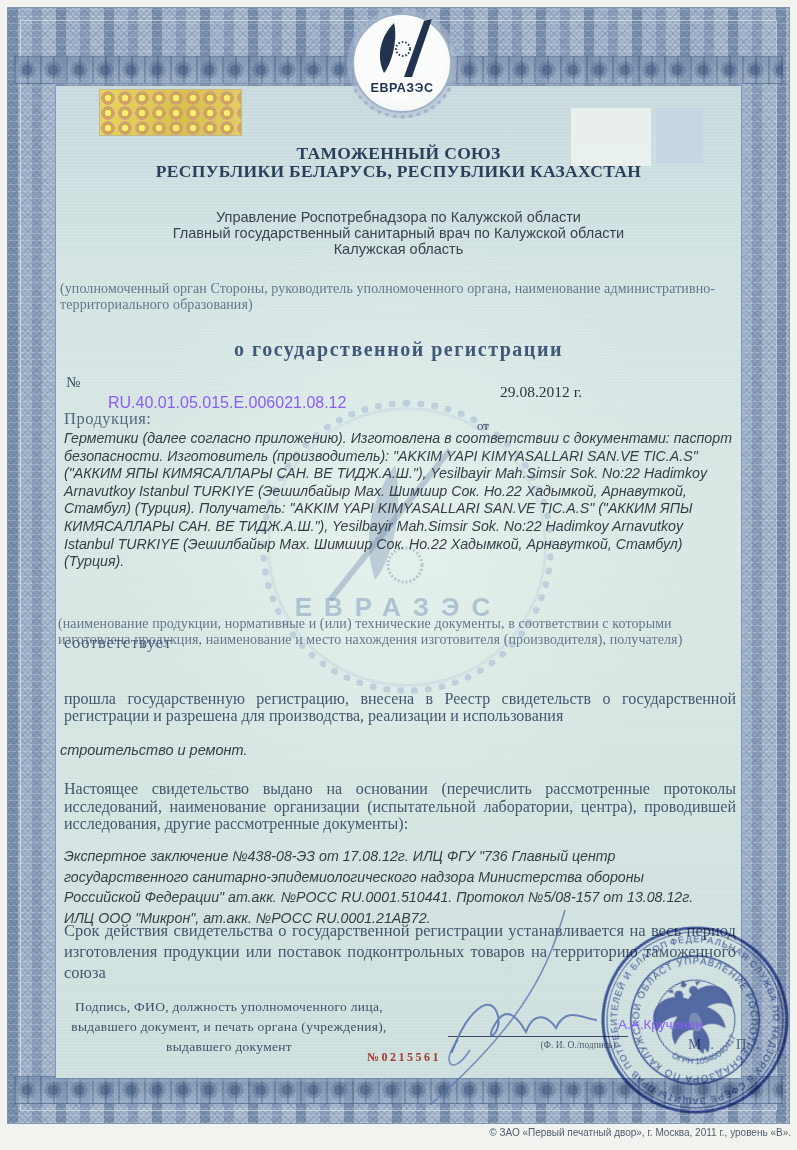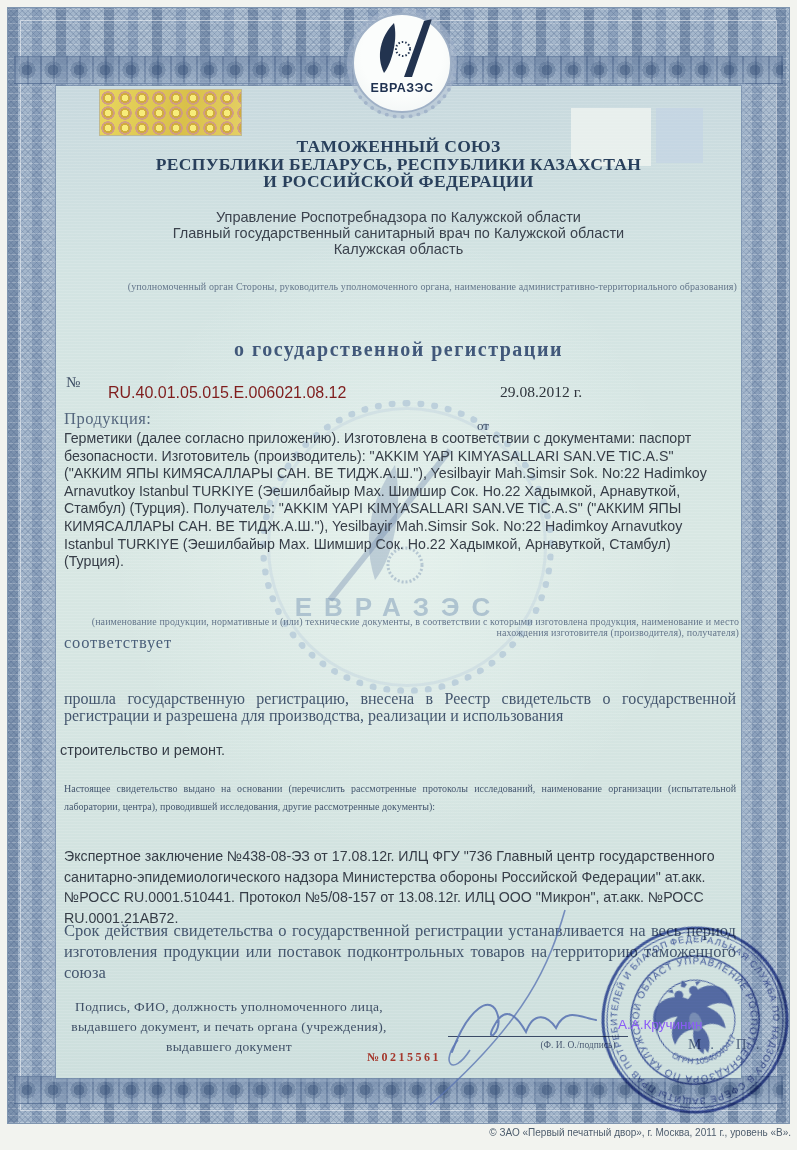--- a/index.html
+++ b/index.html
@@ -57,46 +57,46 @@
     background:radial-gradient(circle at 50% 42%, #fbfdfc 0 55%, #eef2f2 100%);
     border:2px solid #9fb0c6;box-shadow:0 0 0 5px rgba(175,190,210,.5);z-index:3;}
   .logo-circle::before{content:"";position:absolute;inset:-8px;border-radius:50%;
     border:4px dotted rgba(140,160,190,.55);}
   .logo-label{position:absolute;left:0;right:0;top:66px;text-align:center;
     font-family:"Liberation Sans",sans-serif;font-weight:bold;font-size:12.5px;
     letter-spacing:.5px;color:var(--logo-navy,#1f3150);}
 
   
   .center{left:56px;right:56px;text-align:center;}
-  .union{top:138px;font-weight:bold;font-size:17.5px;line-height:17.5px;
+  .union{top:145px;font-weight:bold;font-size:17.5px;line-height:17.5px;
     color:var(--ink-navy,#29405c);letter-spacing:.3px;}
   .org{top:209px;font-family:"Liberation Sans",sans-serif;font-size:14.5px;line-height:16px;
     color:#3b424d;}
-  .tiny-caption{font-size:10px;color:var(--ink-caption,#64768b);letter-spacing:.1px;text-align:right;}
+  .tiny-caption{font-size:14px;color:var(--ink-caption,#64768b);letter-spacing:.1px;text-align:left;}
   .cap1{left:60px;right:60px;top:281px;}
   .cap2{left:58px;right:58px;top:616px;}
   .title{top:303px;font-weight:bold;font-size:27px;letter-spacing:3px;color:var(--ink-title,#41587a);}
   .subtitle{top:338px;font-weight:bold;font-size:20px;letter-spacing:1.5px;color:var(--ink-title,#41587a);}
 
   .num-label{left:66px;top:374px;font-size:15px;color:#3c4c64;}
-  .num-value{left:108px;top:384px;font-family:"Liberation Sans",sans-serif;font-size:16px;color:#7f1d1d;}
+  .num-value{left:108px;top:394px;font-family:"Liberation Sans",sans-serif;font-size:16px;color:#8b5cf6;}
   .date-label{left:477px;top:370px;font-size:13px;color:#3c4c64;margin-top:48px;}
   .date-value{left:500px;top:383px;font-family:Liberation Serif, serif;font-size:15.5px;color:#2e343c;}
 
-  .sans-par{font-family:"Liberation Sans",sans-serif;color:var(--ink-sans,#363d47);}
+  .sans-par{font-family:"Liberation Sans",sans-serif;color:var(--ink-sans,#363d47);font-style:italic;}
   .serif-par{color:var(--ink-serif,#44566e);text-align:justify;}
   .z2{z-index:2;}
 
   .product-label{left:64px;top:409px;font-size:16.5px;color:#55677e;letter-spacing:.5px;}
   .product-text{left:64px;top:430px;width:668px;font-size:14.2px;line-height:17.6px;}
   .compliance-intro{left:64px;top:633px;font-size:16.5px;color:#4a5f7a;letter-spacing:.8px;}
   .compliance-text{left:64px;top:656px;width:664px;font-size:14px;line-height:18.5px;}
   .registration-text{left:64px;top:690px;width:672px;font-size:16px;line-height:17px;}
   .usage-text{left:60px;top:742px;font-size:14.5px;}
-  .basis-text{left:64px;top:780px;width:672px;font-size:10px;line-height:17.5px;}
+  .basis-text{left:64px;top:780px;width:672px;font-size:16px;line-height:17.5px;}
   .expert-text{left:64px;top:846px;width:660px;font-size:14.2px;line-height:20.5px;}
   .validity-text{left:64px;top:920px;width:672px;font-size:16.5px;line-height:21px;}
 
   .sign-caption{left:64px;top:997px;width:330px;font-size:13.5px;line-height:20px;
     color:#3f4f66;white-space:pre-line;letter-spacing:.3px;text-align:center;}
   .sign-line{left:448px;top:1036px;width:180px;border-bottom:1.5px solid #3a4a66;height:0;}
   .sign-line-caption{left:498px;top:1040px;width:160px;text-align:center;font-size:9.5px;color:#4a5a72;}
   .signer-name{left:618px;top:1017px;font-family:"Liberation Sans",sans-serif;font-size:13.5px;
     color:#8b5cf6;z-index:6;}
   .seal-mp{left:688px;top:1036px;font-size:15px;letter-spacing:9px;color:rgba(30,50,90,.7);}
@@ -138,21 +138,20 @@
       <path d="M40,8 C26,22 22,42 30,58 C38,48 44,24 40,8 Z" fill="#22334f"></path>
       <path d="M70,6 L78,4 L58,62 L50,62 Z" fill="#22334f"></path>
       <circle cx="49" cy="34" r="7" fill="none" stroke="#22334f" stroke-width="2" stroke-dasharray="1.5,2"></circle>
     </svg>
     <div class="logo-label">ЕВРАЗЭС</div>
   </div>
 
   <div class="abs center union">
     <div>ТАМОЖЕННЫЙ СОЮЗ</div>
     <div>РЕСПУБЛИКИ БЕЛАРУСЬ, РЕСПУБЛИКИ КАЗАХСТАН</div>
-    <div>И РОССИЙСКОЙ ФЕДЕРАЦИИ</div>
   </div>
   <div class="abs center org">
     <div>Управление Роспотребнадзора по Калужской области</div>
     <div>Главный государственный санитарный врач по Калужской области</div>
     <div>Калужская область</div>
   </div>
   <div class="abs tiny-caption cap1">(уполномоченный орган Стороны, руководитель уполномоченного органа, наименование административно-территориального образования)</div>
 
   <div class="abs center subtitle">о государственной регистрации</div>
 

